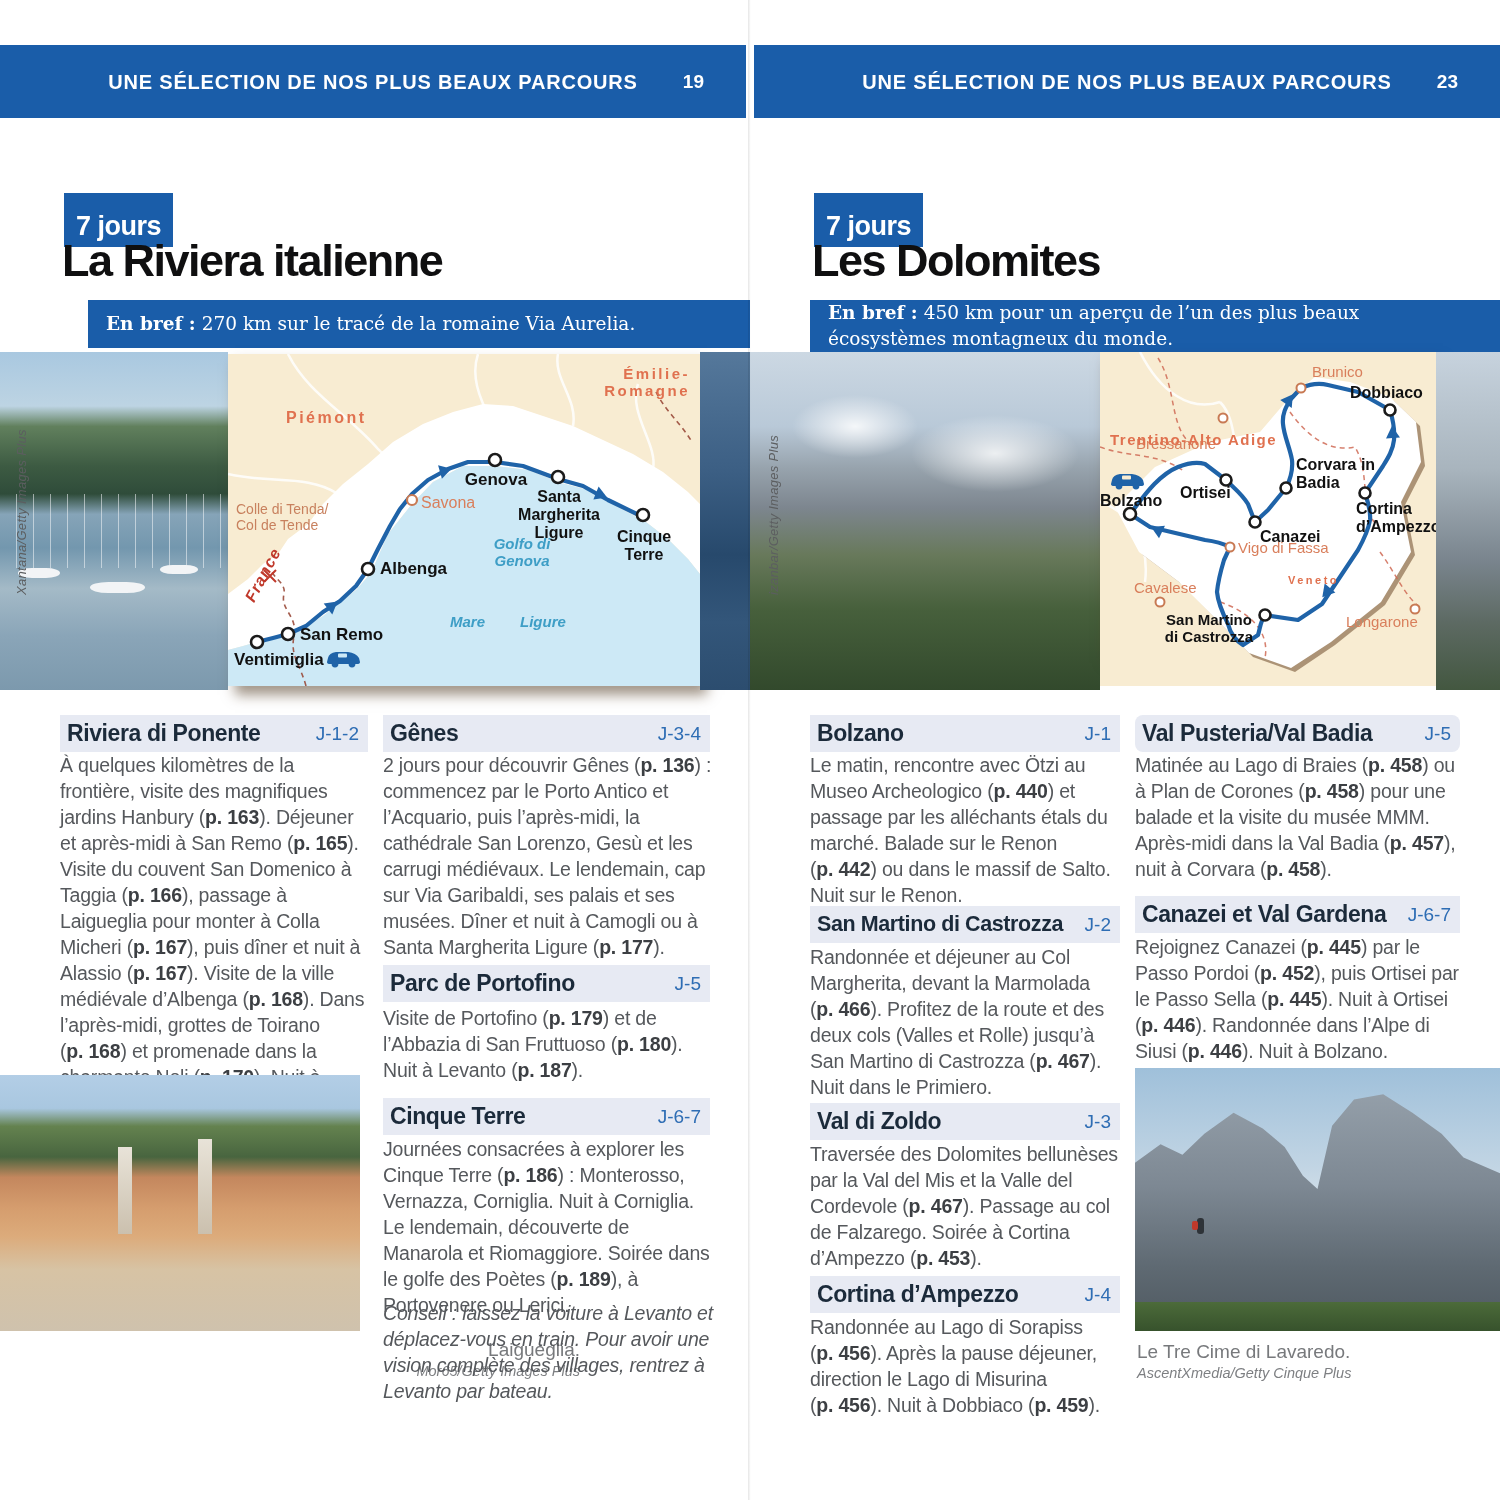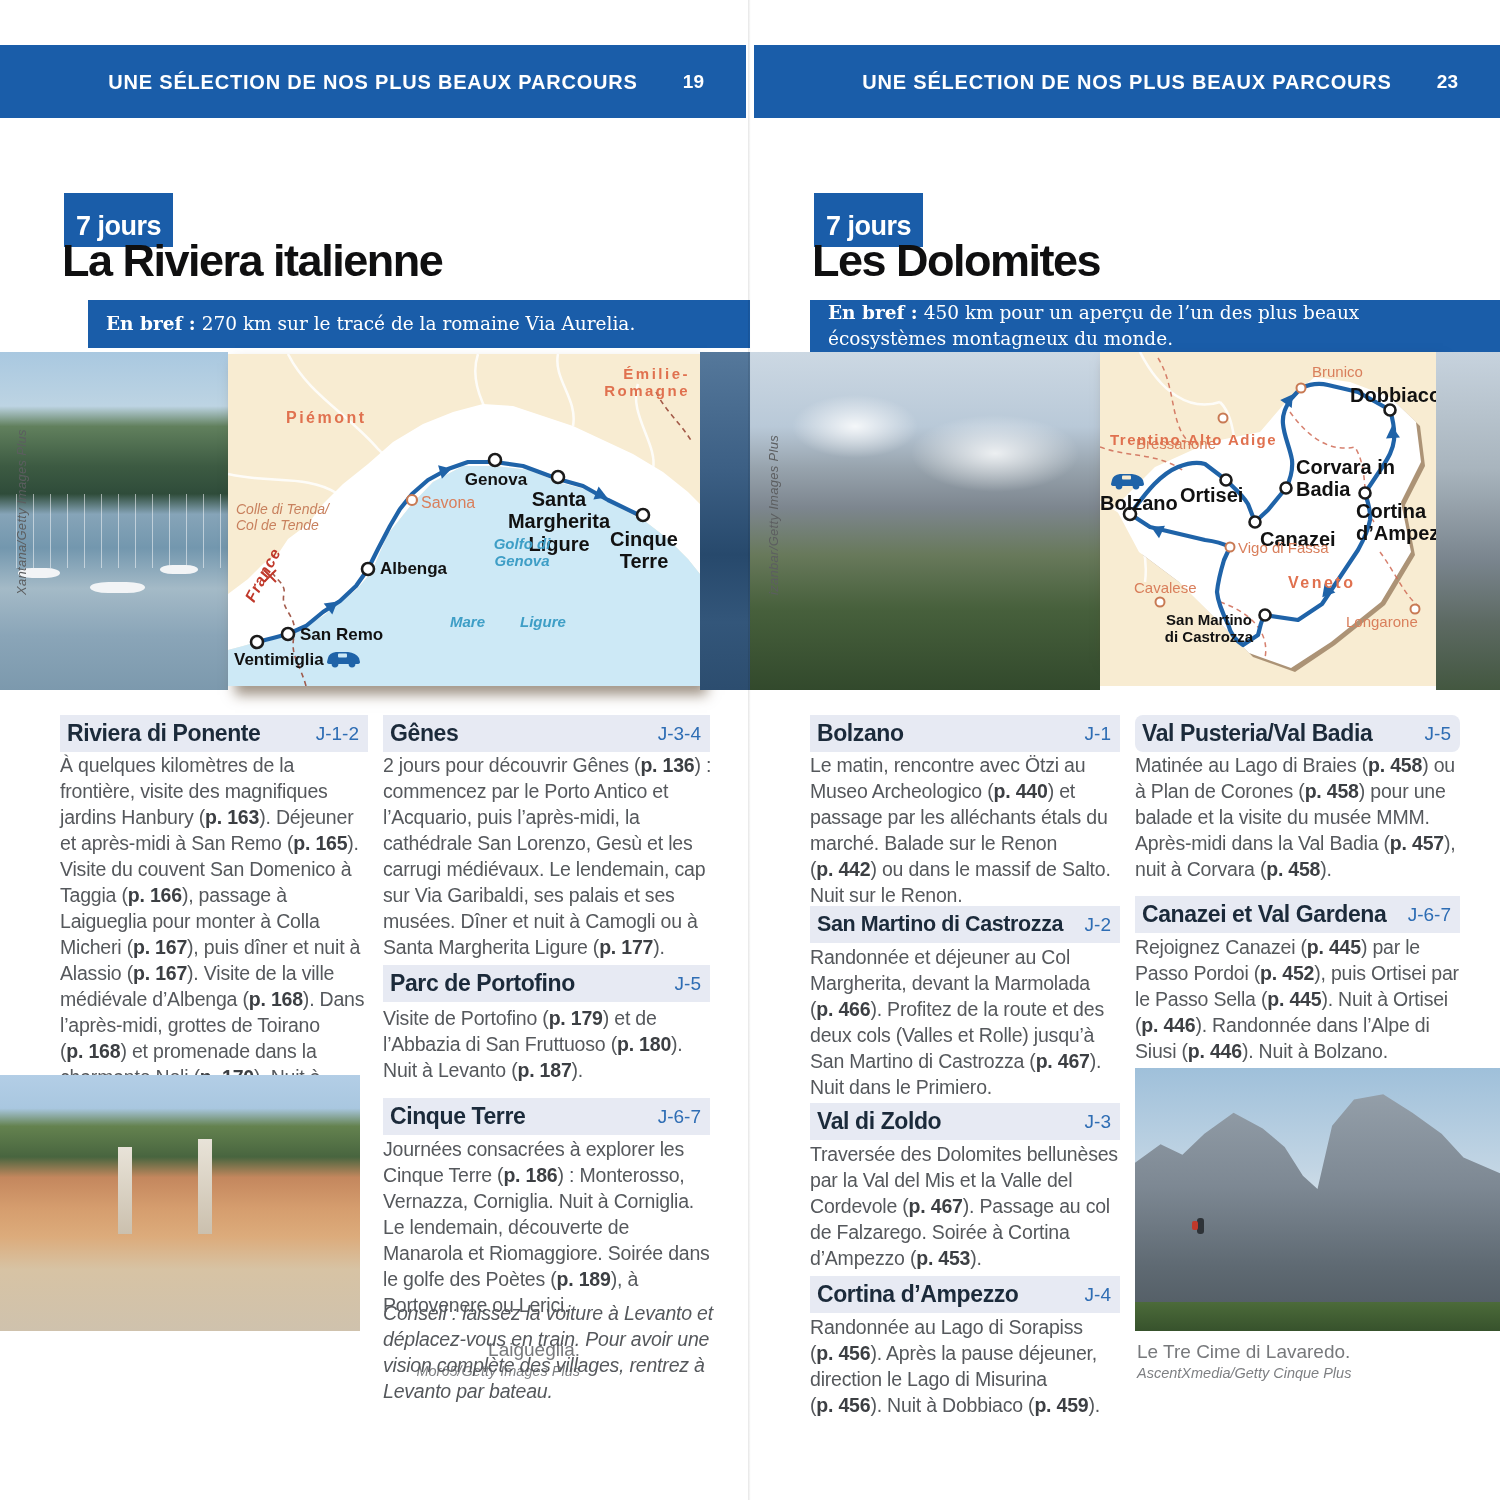--- a/index.html
+++ b/index.html
@@ -55,25 +55,25 @@
       clip-path:polygon(0 100%,0 36%,7% 29%,13% 33%,19% 25%,27% 17%,35% 23%,41% 30%,46% 41%,50% 46%,54% 22%,60% 12%,68% 10%,76% 17%,84% 25%,90% 34%,100% 40%,100% 100%);}
   .meadow{position:absolute;left:0;right:0;bottom:0;height:11%;
       background:linear-gradient(180deg,#4c6b3a,#37522c);}
   .hiker-body{position:absolute;width:7px;height:16px;background:#2e3338;border-radius:3px;}
   .hiker-pack{position:absolute;width:6px;height:9px;background:#c0392b;border-radius:2px;}
 
   
   .mappanel{position:absolute;background:var(--map-cream);box-shadow:7px 9px 12px rgba(70,45,20,.5);}
   .mappanel svg{position:absolute;left:0;top:0;}
   .mlabel{position:absolute;line-height:1.12;}
-  .mcity{font-weight:bold;color:#111;font-size:20px;}
+  .mcity{font-weight:bold;color:#111;font-size:16px;}
   .mtown{color:var(--map-orange);font-size:15px;}
   .mregion{color:var(--map-region);font-weight:bold;font-size:16px;letter-spacing:2.5px;}
   .msea{color:var(--sea-label);font-style:italic;font-size:15px;font-weight:bold;}
-  .mpass{color:#c8815e;font-style:italic;font-size:14px;}
+  .mpass{color:#c8815e;font-size:14px;}
   .mfrance{color:#c0392b;font-style:italic;font-weight:bold;font-size:16px;letter-spacing:1px;
       transform:rotate(-62deg);}
 
   
   .hbar{position:absolute;height:37px;background:var(--heading-bg);display:flex;
       align-items:center;justify-content:space-between;padding:0 9px 0 7px;box-sizing:border-box;}
   .hname{font-weight:bold;font-size:23px;color:var(--heading-ink);letter-spacing:-.4px;white-space:nowrap;}
   .hday{color:var(--day-blue);font-size:19px;font-weight:normal;}
   .body{position:absolute;margin:0;font-size:19.5px;line-height:26px;color:var(--body-ink);letter-spacing:-.2px;}
   .body b{color:var(--bold-ink);font-weight:bold;}
@@ -275,21 +275,21 @@
       <span class="mlabel mcity" style="left:250px;top:32px;">Dobbiaco</span>
       <span class="mlabel mtown" style="left:36px;top:56px;margin-top:28px;">Bressanone</span>
       <span class="mlabel mregion" style="left:10px;top:80px;font-size:15px;letter-spacing:1.5px;">Trentino-Alto Adige</span>
       <span class="mlabel mcity" style="left:196px;top:104px;width:105px;">Corvara in Badia</span>
       <span class="mlabel mcity" style="left:80px;top:132px;">Ortisei</span>
       <span class="mlabel mcity" style="left:0px;top:140px;">Bolzano</span>
       <span class="mlabel mcity" style="left:256px;top:148px;width:80px;">Cortina d’Ampezzo</span>
       <span class="mlabel mcity" style="left:160px;top:176px;">Canazei</span>
       <span class="mlabel mtown" style="left:138px;top:188px;">Vigo di Fassa</span>
       <span class="mlabel mtown" style="left:34px;top:228px;">Cavalese</span>
-      <span class="mlabel mregion" style="left:188px;top:222px;font-size:16px;">Veneto</span>
+      <span class="mlabel mregion" style="left:188px;top:222px;font-size:11px;">Veneto</span>
       <span class="mlabel mcity" style="left:58px;top:260px;width:102px;text-align:center;font-size:15px;">San Martino di Castrozza</span>
       <span class="mlabel mtown" style="left:246px;top:262px;">Longarone</span>
     </div>
     <div class="photo sliver-mtn" style="left:686px;top:352px;width:64px;height:338px;"></div>
 
     <div class="hbar" style="left:60px;top:715px;width:310px;">
       <span class="hname">Bolzano</span>
       <span class="hday">J-1</span>
     </div>
     <p class="body rich" style="left:60px;top:752px;width:312px;">Le matin, rencontre avec Ötzi au Museo Archeologico (<b>p.&nbsp;440</b>) et passage par les alléchants étals du marché. Balade sur le Renon (<b>p.&nbsp;442</b>) ou dans le massif de Salto. Nuit sur le Renon.</p>

